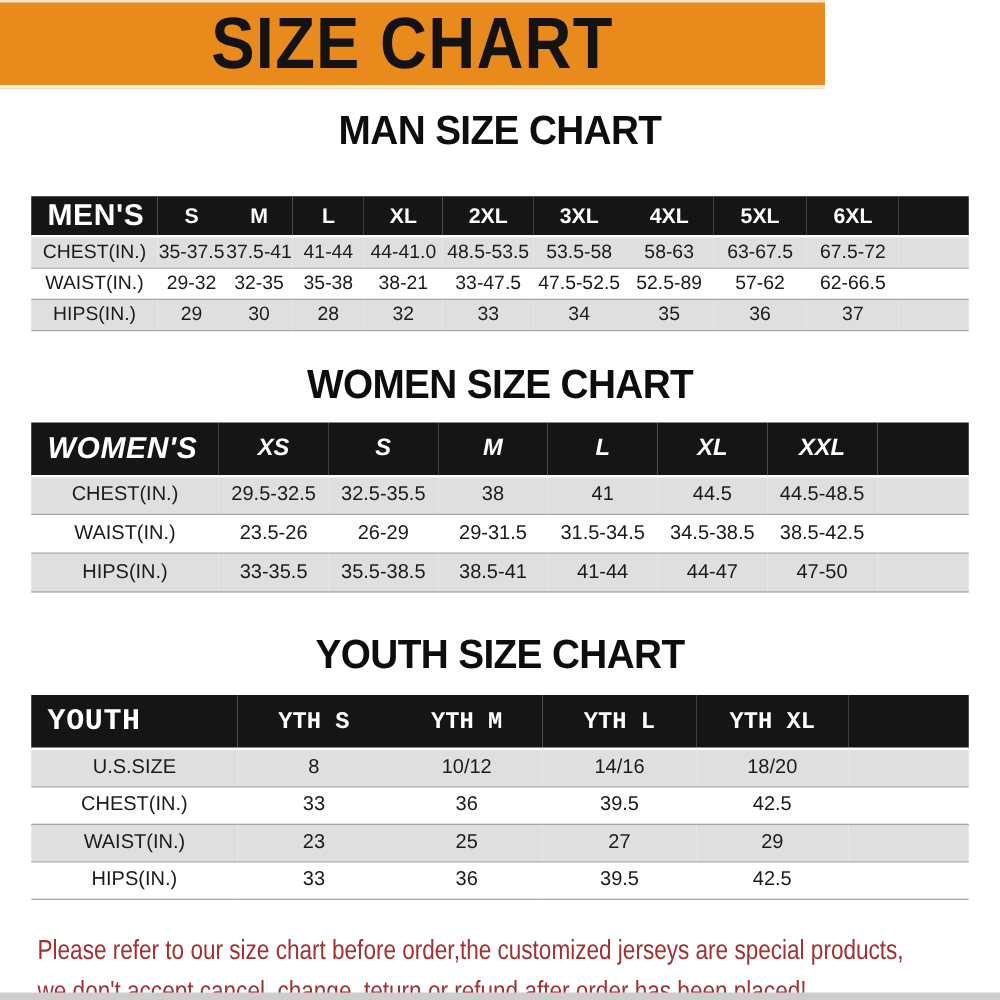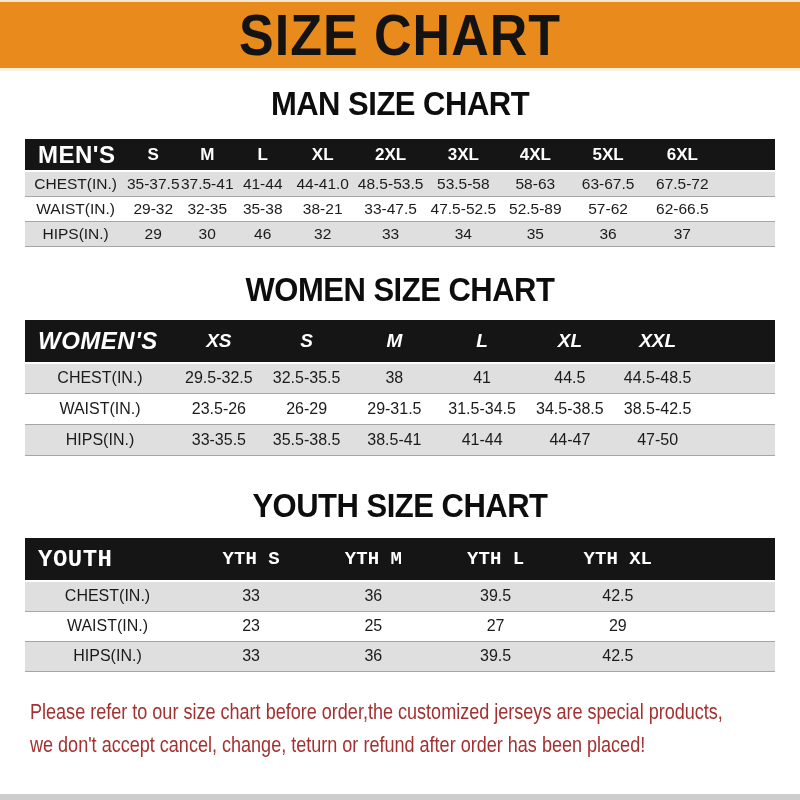--- a/index.html
+++ b/index.html
@@ -7,21 +7,21 @@
     margin: 0; padding: 0;
     width: 800px; height: 800px;
     background: #ffffff;
     font-family: "Liberation Sans", sans-serif;
     overflow: hidden;
     position: relative;
   }
 
   
   .banner {
-    width: 800px; height: 71px;
+    width: 660px; height: 71px;
     background: #E98A1D;
     display: flex; align-items: center; justify-content: center;
     border-top: 2px solid #f4e7cf;
     border-bottom: 3px solid #f7efdf;
   }
   .banner-title {
     font-size: 52px;
     font-weight: 800;
     color: #131313;
     letter-spacing: 1px;
@@ -45,21 +45,21 @@
   .mt-women { margin-top: 25px; }
   .mt-youth { margin-top: 32px; }
 
   
   .size-table {
     width: 750px;
     margin: 0 auto;
     border-collapse: collapse;
     table-layout: fixed;
   }
-  .table-men   { margin-top: 16px; }
+  .table-men   { margin-top: 34px; }
   .table-women { margin-top: 12px; }
   .table-youth { margin-top: 14px; }
 
   .size-table thead th {
     background: #151515;
     color: #ffffff;
     font-weight: 600;
     text-align: center;
     border-bottom: 2px solid #ffffff;
     padding: 0;
@@ -169,21 +169,21 @@
           <td>47.5-52.5</td>
           <td>52.5-89</td>
           <td>57-62</td>
           <td>62-66.5</td>
           <td class="filler"></td>
         </tr>
         <tr>
           <td class="rowlabel">HIPS(IN.)</td>
           <td>29</td>
           <td>30</td>
-          <td>46</td>
+          <td>28</td>
           <td>32</td>
           <td>33</td>
           <td>34</td>
           <td>35</td>
           <td>36</td>
           <td>37</td>
           <td class="filler"></td>
         </tr>
       </tbody>
   </table>
@@ -265,20 +265,28 @@
           <th class="corner">YOUTH</th>
           <th>YTH S</th>
           <th>YTH M</th>
           <th>YTH L</th>
           <th>YTH XL</th>
           <th class="filler"></th>
         </tr>
       </thead>
     <tbody>
         <tr>
+          <td class="rowlabel">U.S.SIZE</td>
+          <td>8</td>
+          <td>10/12</td>
+          <td>14/16</td>
+          <td>18/20</td>
+          <td class="filler"></td>
+        </tr>
+        <tr>
           <td class="rowlabel">CHEST(IN.)</td>
           <td>33</td>
           <td>36</td>
           <td>39.5</td>
           <td>42.5</td>
           <td class="filler"></td>
         </tr>
         <tr>
           <td class="rowlabel">WAIST(IN.)</td>
           <td>23</td>

